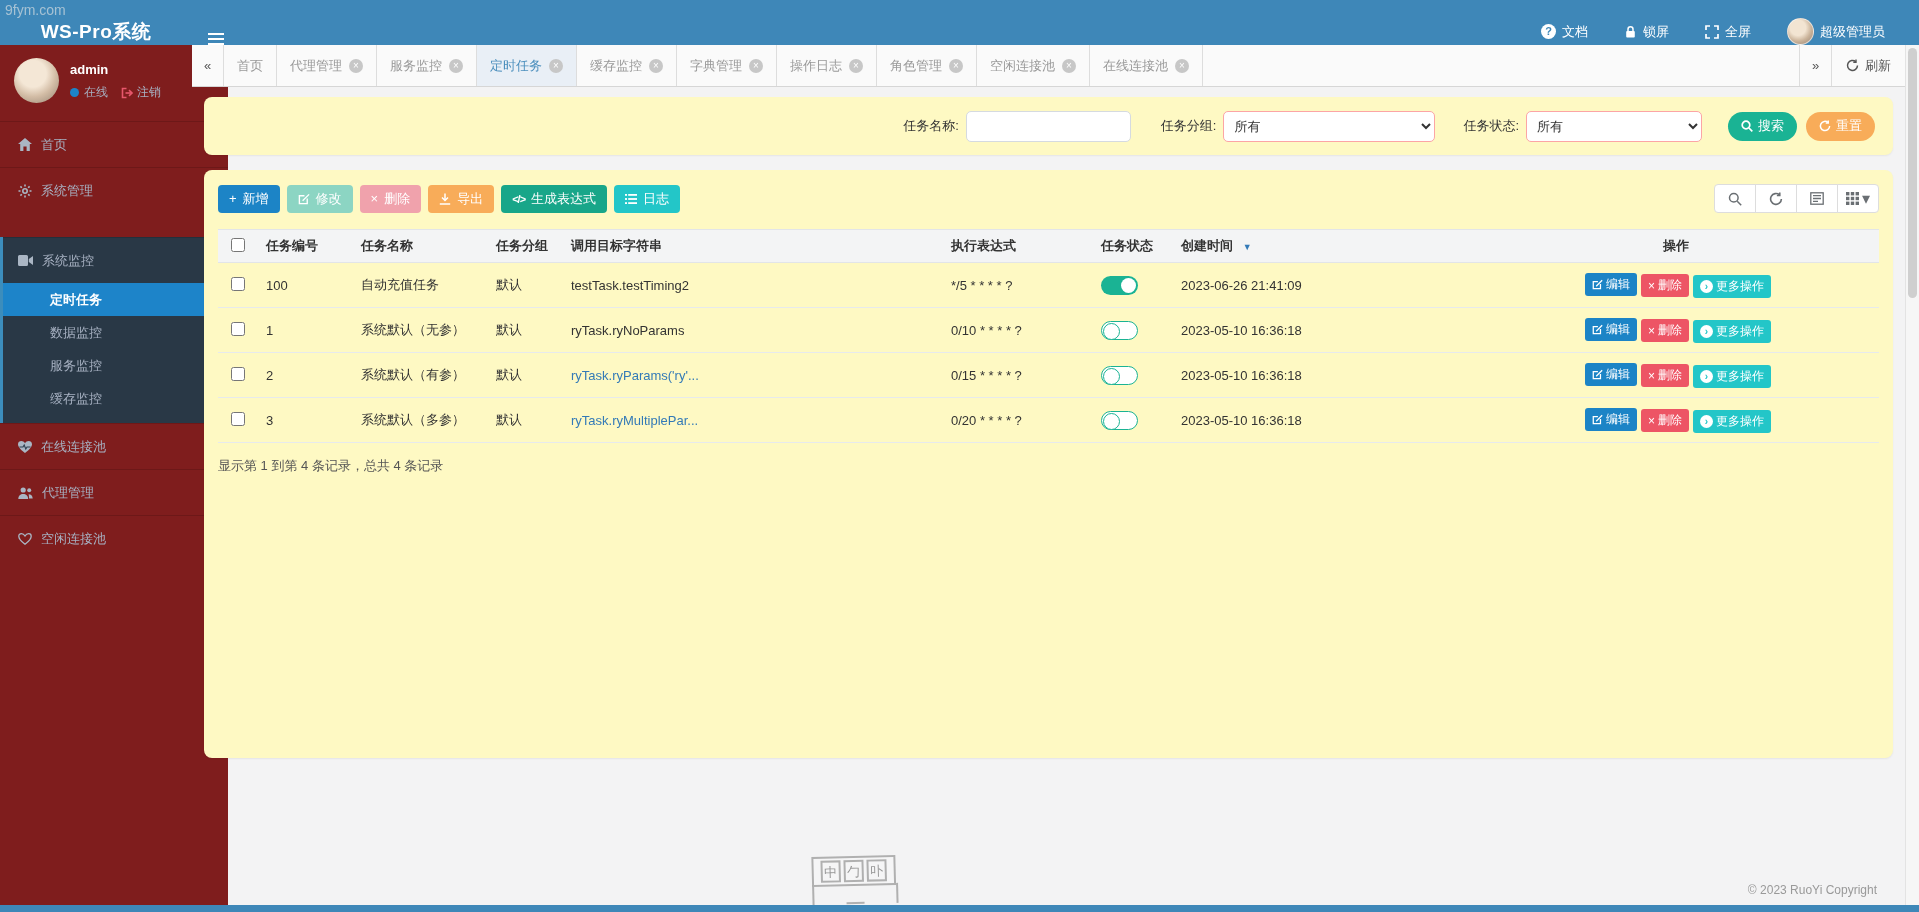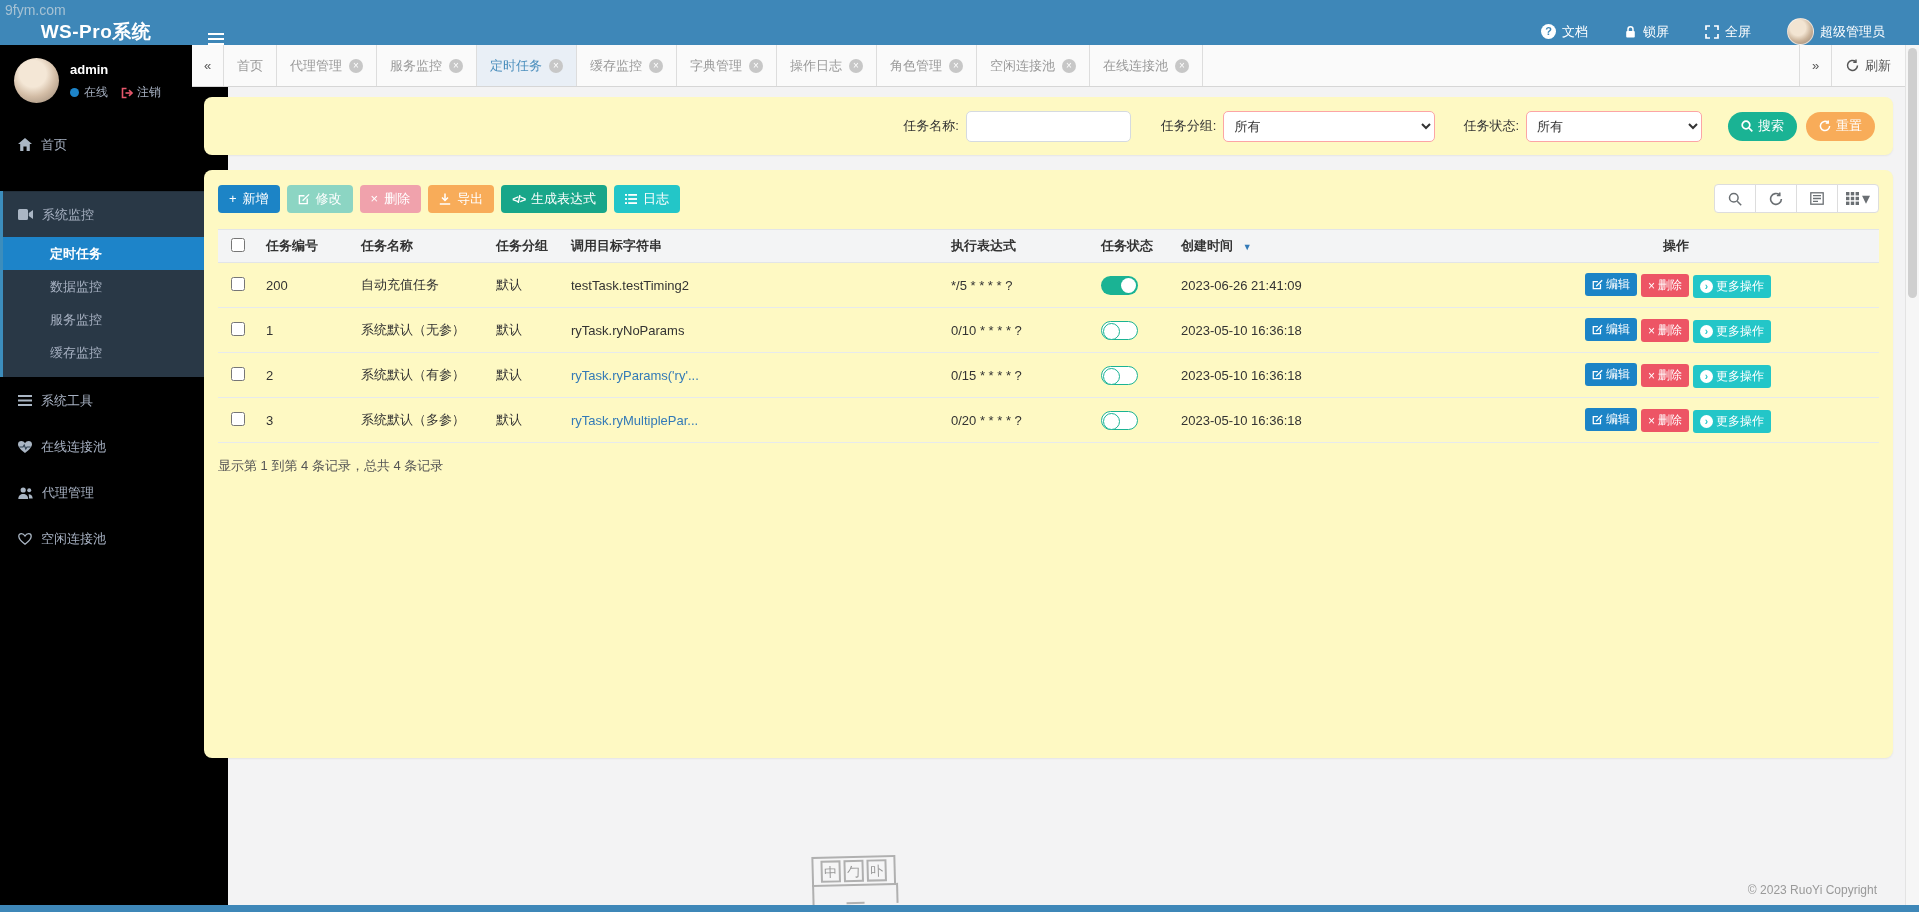--- a/index.html
+++ b/index.html
@@ -32,21 +32,21 @@
   }
   .avatar-sm {
     width:27px; height:27px; border-radius:50%;
     background: radial-gradient(circle at 40% 35%, #f2e4d2 0 35%, #cbb49b 60%, #8d7a6b 100%);
     border:1px solid rgba(255,255,255,.6);
   }
 
   
   .sidebar {
     position:absolute; left:0; top:45px; width:228px; bottom:7px;
-    background:#000000; color:#a7b1c2; font-size:13px;
+    background:#7f1d1d; color:#a7b1c2; font-size:13px;
   }
   .user-panel { display:flex; gap:11px; padding:13px 8px 18px 14px; }
   .avatar-lg {
     width:45px; height:45px; border-radius:50%; flex:none;
     background: radial-gradient(circle at 42% 35%, #f4e7d6 0 34%, #d3bda6 58%, #92806f 100%);
   }
   .user-meta { padding-top:4px; }
   .user-name { color:#ffffff; font-weight:bold; font-size:13px; margin-bottom:7px; }
   .user-status { display:flex; align-items:center; gap:5px; font-size:12px; }
   .dot-online { width:9px; height:9px; border-radius:50%; background:#1d84c9; }
@@ -252,50 +252,49 @@
     </div>
   </div>
 
   <div class="nav-item">
     <svg class="micon" width="14" height="13" viewBox="0 0 14 13">
         <path d="M7 0 L14 6 H11.8 V13 H8.6 V8.5 H5.4 V13 H2.2 V6 H0 Z" fill="currentColor"></path>
       </svg>
     <span>首页</span>
   </div>
 
+  <div class="nav-item">
+    <svg class="micon" width="14" height="14" viewBox="0 0 14 14" stroke="currentColor" fill="none" stroke-width="1.6">
+        <circle cx="7" cy="7" r="2.2"></circle>
+        <path d="M7 0.5 V2.5 M7 11.5 V13.5 M0.5 7 H2.5 M11.5 7 H13.5 M2.4 2.4 L3.8 3.8 M10.2 10.2 L11.6 11.6 M11.6 2.4 L10.2 3.8 M3.8 10.2 L2.4 11.6"></path>
+      </svg>
+    <span>系统管理</span>
+    <svg class="chev" width="7" height="10" viewBox="0 0 7 10" fill="none" stroke="currentColor" stroke-width="1.6">
+        <path d="M6 1 L1.5 5 L6 9"></path>
+      </svg>
+  </div>
 
   <div class="nav-group">
     <div class="nav-item">
       <svg class="micon" width="15" height="11" viewBox="0 0 15 11">
           <path d="M0 1.5 A1.5 1.5 0 0 1 1.5 0 H8.5 A1.5 1.5 0 0 1 10 1.5 V9.5 A1.5 1.5 0 0 1 8.5 11 H1.5 A1.5 1.5 0 0 1 0 9.5 Z M10.8 4 L15 1 V10 L10.8 7 Z" fill="currentColor"></path>
         </svg>
       <span>系统监控</span>
       <svg class="chev" width="10" height="7" viewBox="0 0 10 7" fill="none" stroke="currentColor" stroke-width="1.6">
           <path d="M1 1.5 L5 5.5 L9 1.5"></path>
         </svg>
     </div>
     <div class="submenu">
       <div class="sub-item active">定时任务</div>
       <div class="sub-item">数据监控</div>
       <div class="sub-item">服务监控</div>
       <div class="sub-item">缓存监控</div>
     </div>
   </div>
 
-  <div class="nav-item">
-    <svg class="micon" width="14" height="11" viewBox="0 0 14 11" fill="currentColor">
-        <rect x="0" y="0" width="14" height="2"></rect>
-        <rect x="0" y="4.5" width="14" height="2"></rect>
-        <rect x="0" y="9" width="14" height="2"></rect>
-      </svg>
-    <span>系统工具</span>
-    <svg class="chev" width="7" height="10" viewBox="0 0 7 10" fill="none" stroke="currentColor" stroke-width="1.6">
-        <path d="M6 1 L1.5 5 L6 9"></path>
-      </svg>
-  </div>
 
   <div class="nav-item">
     <svg class="micon" width="14" height="12" viewBox="0 0 14 12">
         <path d="M7 12 C1.5 8 0 5 0 3.2 C0 1.2 1.6 0 3.3 0 C4.8 0 6.2 0.9 7 2.2 C7.8 0.9 9.2 0 10.7 0 C12.4 0 14 1.2 14 3.2 C14 5 12.5 8 7 12 Z" fill="currentColor"></path>
         <path d="M1.5 6 H5 L6.2 4 L7.8 8 L9 6 H12.5" fill="none" stroke="#2f4050" stroke-width="1.1"></path>
       </svg>
     <span>在线连接池</span>
   </div>
 
   <div class="nav-item">
@@ -500,21 +499,21 @@
           <th>
             <span>创建时间</span>
             <span class="sort-caret">▼</span>
           </th>
           <th class="c">操作</th>
         </tr>
       </thead>
       <tbody>
         <tr>
           <td class="c"><input type="checkbox" style=""></td>
-          <td>200</td>
+          <td>100</td>
           <td>自动充值任务</td>
           <td>默认</td>
           <td>testTask.testTiming2</td>
           <td>*/5 * * * * ?</td>
           <td><span class="switch on"></span></td>
           <td>2023-06-26 21:41:09</td>
           <td class="c">
             <button class="rbtn rb-edit">
               <svg width="11" height="11" viewBox="0 0 13 13" fill="none" stroke="#fff" stroke-width="1.5">
                   <path d="M10 6 V11.5 H1.5 V3 H7"></path>

